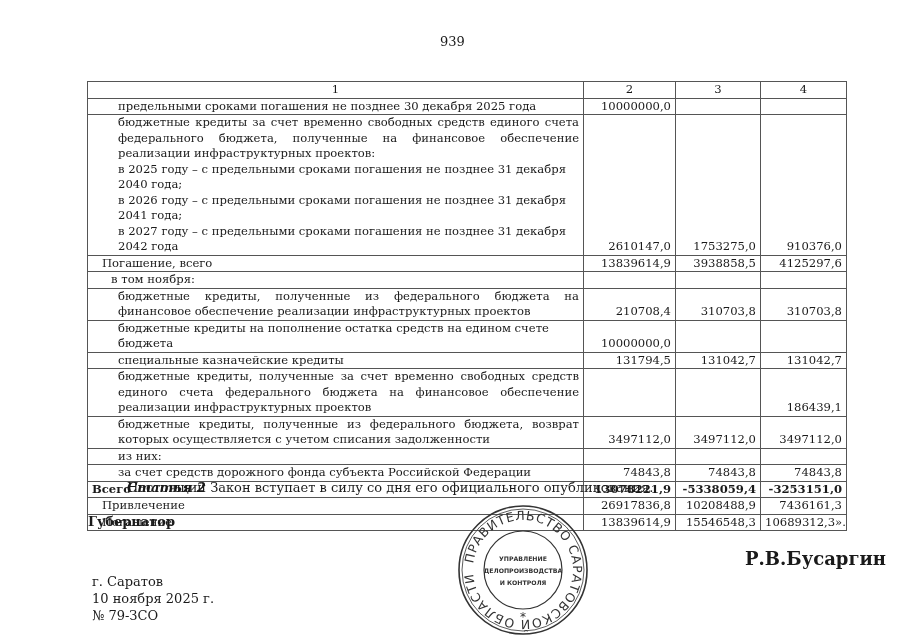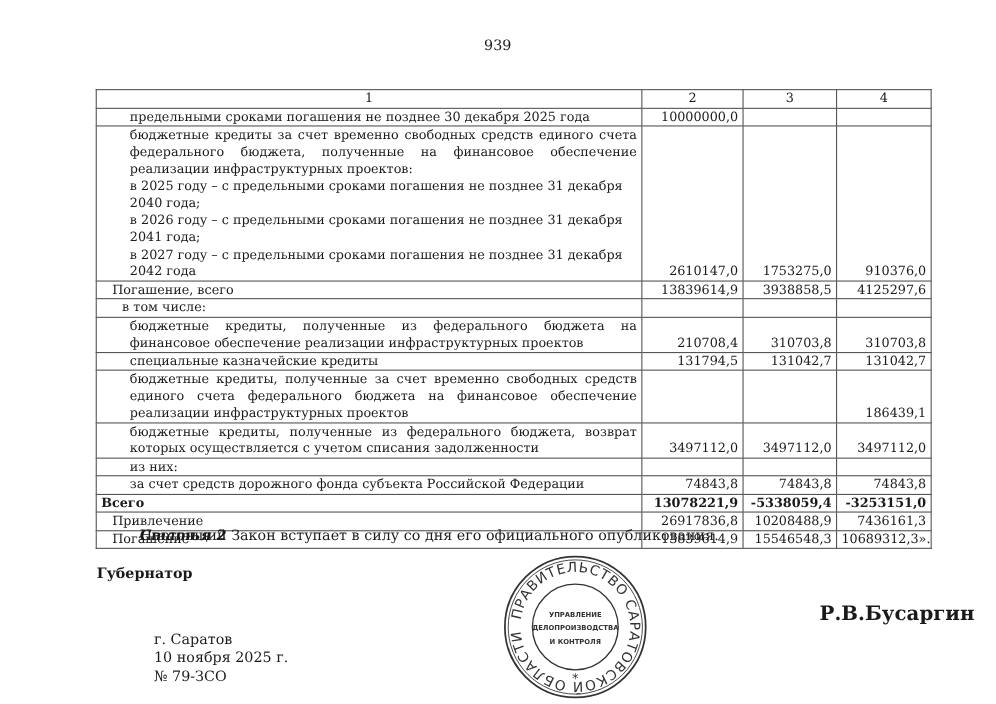--- a/index.html
+++ b/index.html
@@ -14,21 +14,21 @@
   col.c1 { width:496px; } col.c2 { width:92px; } col.c3 { width:85px; } col.c4 { width:86px; }
   .i0 { padding-left:4px !important; }
   .i1 { padding-left:14px !important; }
   .i2 { padding-left:23px !important; }
   .i3 { padding-left:30px !important; }
   .just { text-align:justify; }
   .bold { font-weight:bold; }
   .article { position:absolute; left:127px; top:480px; font-size:13px; font-style:italic; font-weight:bold; }
   .article-text { position:absolute; left:127px; top:480px; font-size:13px; }
   .sig-title { position:absolute; left:88px; top:512px; font-size:13px; font-weight:bold; line-height:19px; }
-  .place { position:absolute; left:92px; top:573px; font-size:13px; line-height:17px;margin-left:48px; }
+  .place { position:absolute; left:92px; top:573px; font-size:13px; line-height:17px; }
   .signer { position:absolute; left:745px; top:548px; font-size:18px; font-weight:bold; }
   .stamp { position:absolute; left:455px; top:502px; width:136px; height:136px; }
 </style>
 </head>
 <body>
 
 <div class="page-num">939</div>
 
 <table class="budget">
   <colgroup>
@@ -61,30 +61,36 @@
     <td class="num">1753275,0</td>
     <td class="num">910376,0</td>
   </tr>
   <tr>
     <td class="i1">Погашение, всего</td>
     <td class="num">13839614,9</td>
     <td class="num">3938858,5</td>
     <td class="num">4125297,6</td>
   </tr>
   <tr>
-    <td class="i2">в том числе:</td>
+    <td class="i2">в том ноября:</td>
     <td class="num"></td>
     <td class="num"></td>
     <td class="num"></td>
   </tr>
   <tr>
     <td class="i3 just">бюджетные кредиты, полученные из федерального бюджета на финансовое обеспечение реализации инфраструктурных проектов</td>
     <td class="num">210708,4</td>
     <td class="num">310703,8</td>
     <td class="num">310703,8</td>
+  </tr>
+  <tr>
+    <td class="i3">бюджетные кредиты на пополнение остатка средств на едином счете бюджета</td>
+    <td class="num">10000000,0</td>
+    <td class="num"></td>
+    <td class="num"></td>
   </tr>
   <tr>
     <td class="i3">специальные казначейские кредиты</td>
     <td class="num">131794,5</td>
     <td class="num">131042,7</td>
     <td class="num">131042,7</td>
   </tr>
   <tr>
     <td class="i3 just">бюджетные кредиты, полученные за счет временно свободных средств единого счета федерального бюджета на финансовое обеспечение реализации инфраструктурных проектов</td>
     <td class="num"></td>

